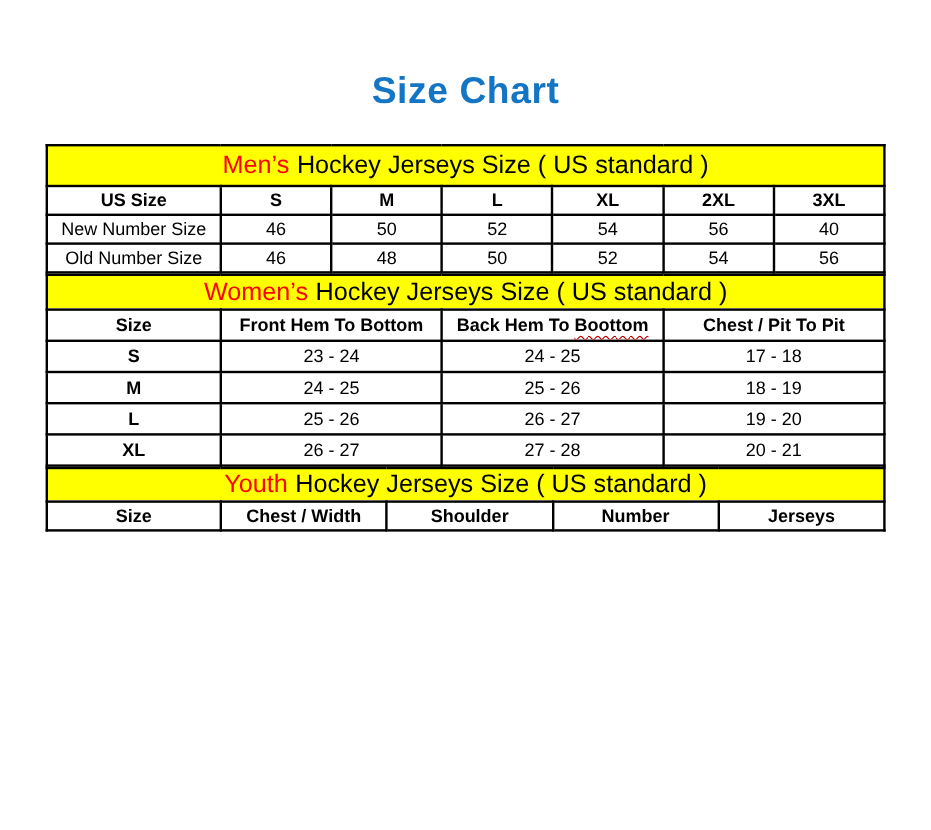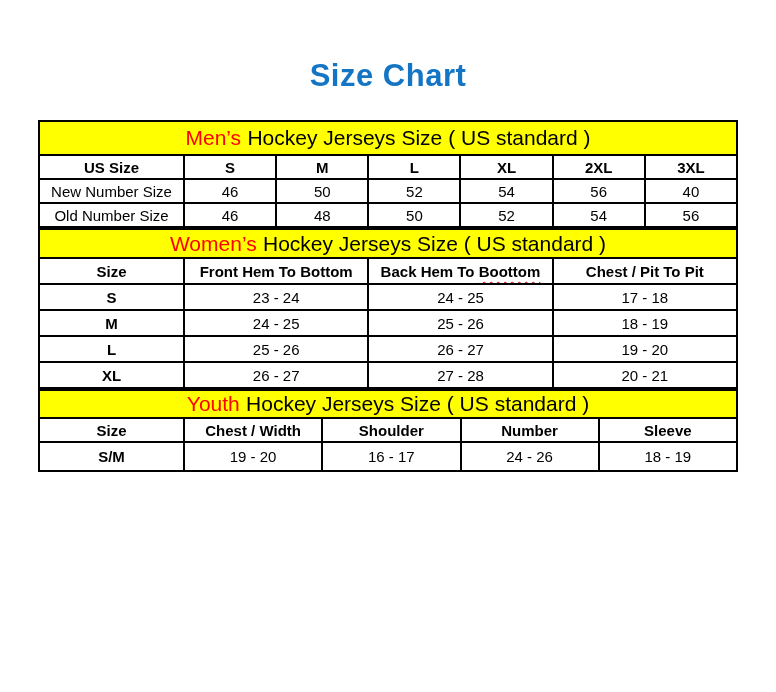--- a/index.html
+++ b/index.html
@@ -176,25 +176,18 @@
         </colgroup>
         <tbody>
           <tr class="band-row">
             <th colspan="5"><span class="accent">Youth</span><span>Hockey Jerseys Size ( US standard )</span></th>
           </tr>
           <tr class="header-row">
             <th>Size</th>
             <th>Chest / Width</th>
             <th>Shoulder</th>
             <th>Number</th>
-            <th>Sleeve</th>
-          </tr>
-          <tr class="data-row">
-            <th class="row-label">S/M</th>
-            <td>19 - 20</td>
-            <td>16 - 17</td>
-            <td>24 - 26</td>
-            <td>18 - 19</td>
+            <th>Jerseys</th>
           </tr>
         </tbody>
       </table>
     </div>
 </div>
 
 </body></html>

